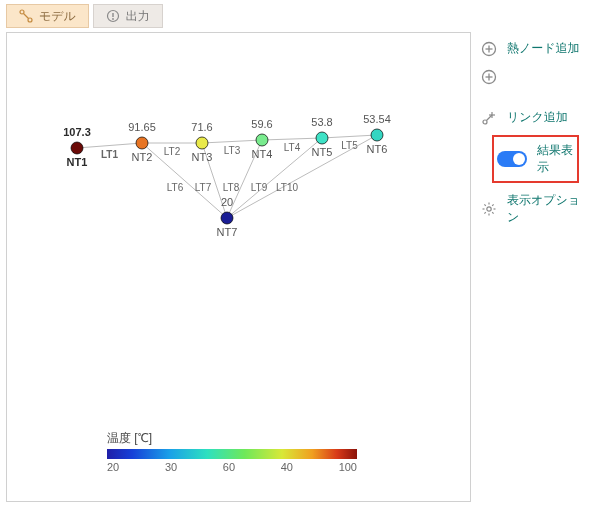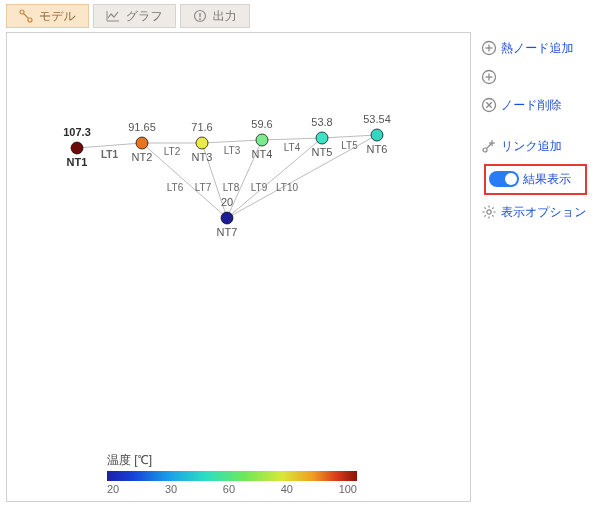--- a/index.html
+++ b/index.html
@@ -57,48 +57,48 @@
   
   .sidepanel {
     flex: 1;
     display: flex;
     flex-direction: column;
     gap: 4px;
     padding-top: 4px;
   }
   .side-item {
     display: flex;
-    align-items: flex-start;
-    gap: 4px;
+    align-items: center;
+    gap: 10px;
     padding: 4px 4px;
     font-size: 12px;
-    color: #1d4ed8;
+    color: #0f766e;
     cursor: pointer;
   }
   .side-item svg { flex: 0 0 auto; }
   .side-item.highlighted {
     outline: 2px solid #e53a2e;
     outline-offset: -1px;
     padding: 6px 4px;
-    margin: 2px 8px;
+    margin: 2px 16px;
   }
   .toggle {
     width: 30px; height: 16px; border-radius: 8px;
     background: #2a7bf6; position: relative; flex: 0 0 auto;
   }
   .toggle::after {
     content: ""; position: absolute; right: 2px; top: 2px;
     width: 12px; height: 12px; border-radius: 50%;
     background: #fff;
   }
 
   
   .colorbar {
     position: absolute;
-    left: 100px; bottom: 6px;
+    left: 100px; bottom: 28px;
     width: 250px;
   }
   .colorbar-title { font-size: 12px; color: #444; margin-bottom: 2px; }
   .colorbar-grad {
     height: 10px;
     background: linear-gradient(to right,
       #1f1fa8 0%, #1640d8 10%, #1aa0e8 25%,
       #2de0c0 40%, #6ee85a 55%, #d8e838 70%,
       #f0a020 82%, #d83a18 92%, #8a120a 100%);
   }
@@ -118,28 +118,20 @@
 <body>
 
 <div class="tabs">
   <div class="tab active">
     <svg width="14" height="14" viewBox="0 0 14 14">
       <circle cx="3" cy="3" r="2" fill="none" stroke="#c48a3f" stroke-width="1.2"></circle>
       <circle cx="11" cy="11" r="2" fill="none" stroke="#c48a3f" stroke-width="1.2"></circle>
       <line x1="4.5" y1="4.5" x2="9.5" y2="9.5" stroke="#c48a3f" stroke-width="1.2"></line>
     </svg>
     <span>モデル</span>
-  </div>
-  <div class="tab">
-    <svg width="14" height="14" viewBox="0 0 14 14">
-      <polyline points="1,12 1,2" stroke="#8a8a8a" stroke-width="1" fill="none"></polyline>
-      <polyline points="1,12 13,12" stroke="#8a8a8a" stroke-width="1" fill="none"></polyline>
-      <polyline points="2,9 5,5 8,8 12,3" stroke="#8a8a8a" stroke-width="1.2" fill="none"></polyline>
-    </svg>
-    <span>グラフ</span>
   </div>
   <div class="tab">
     <svg width="14" height="14" viewBox="0 0 14 14">
       <circle cx="7" cy="7" r="5.5" fill="none" stroke="#8a8a8a" stroke-width="1.2"></circle>
       <line x1="7" y1="4" x2="7" y2="8" stroke="#8a8a8a" stroke-width="1.4"></line>
       <circle cx="7" cy="10" r="0.9" fill="#8a8a8a"></circle>
     </svg>
     <span>出力</span>
   </div>
 </div>
@@ -227,28 +219,20 @@
       </svg>
       <span>熱ノード追加</span>
     </div>
     <div class="side-item">
       <svg width="16" height="16" viewBox="0 0 16 16">
         <circle cx="8" cy="8" r="6.5" fill="none" stroke="#8a8a8a" stroke-width="1.3"></circle>
         <line x1="8" y1="4.5" x2="8" y2="11.5" stroke="#8a8a8a" stroke-width="1.3"></line>
         <line x1="4.5" y1="8" x2="11.5" y2="8" stroke="#8a8a8a" stroke-width="1.3"></line>
       </svg>
     </div>
-    <div class="side-item">
-      <svg width="16" height="16" viewBox="0 0 16 16">
-        <circle cx="8" cy="8" r="6.5" fill="none" stroke="#8a8a8a" stroke-width="1.3"></circle>
-        <line x1="5.3" y1="5.3" x2="10.7" y2="10.7" stroke="#8a8a8a" stroke-width="1.3"></line>
-        <line x1="10.7" y1="5.3" x2="5.3" y2="10.7" stroke="#8a8a8a" stroke-width="1.3"></line>
-      </svg>
-      <span>ノード削除</span>
-    </div>
 
     <div style="height:8px"></div>
 
     <div class="side-item">
       <svg width="16" height="16" viewBox="0 0 16 16">
         <circle cx="4" cy="12" r="2" fill="none" stroke="#8a8a8a" stroke-width="1.2"></circle>
         <line x1="5.5" y1="10.5" x2="11" y2="5" stroke="#8a8a8a" stroke-width="1.2"></line>
         <line x1="11" y1="2" x2="11" y2="8" stroke="#8a8a8a" stroke-width="1.2"></line>
         <line x1="8" y1="5" x2="14" y2="5" stroke="#8a8a8a" stroke-width="1.2"></line>
       </svg>

